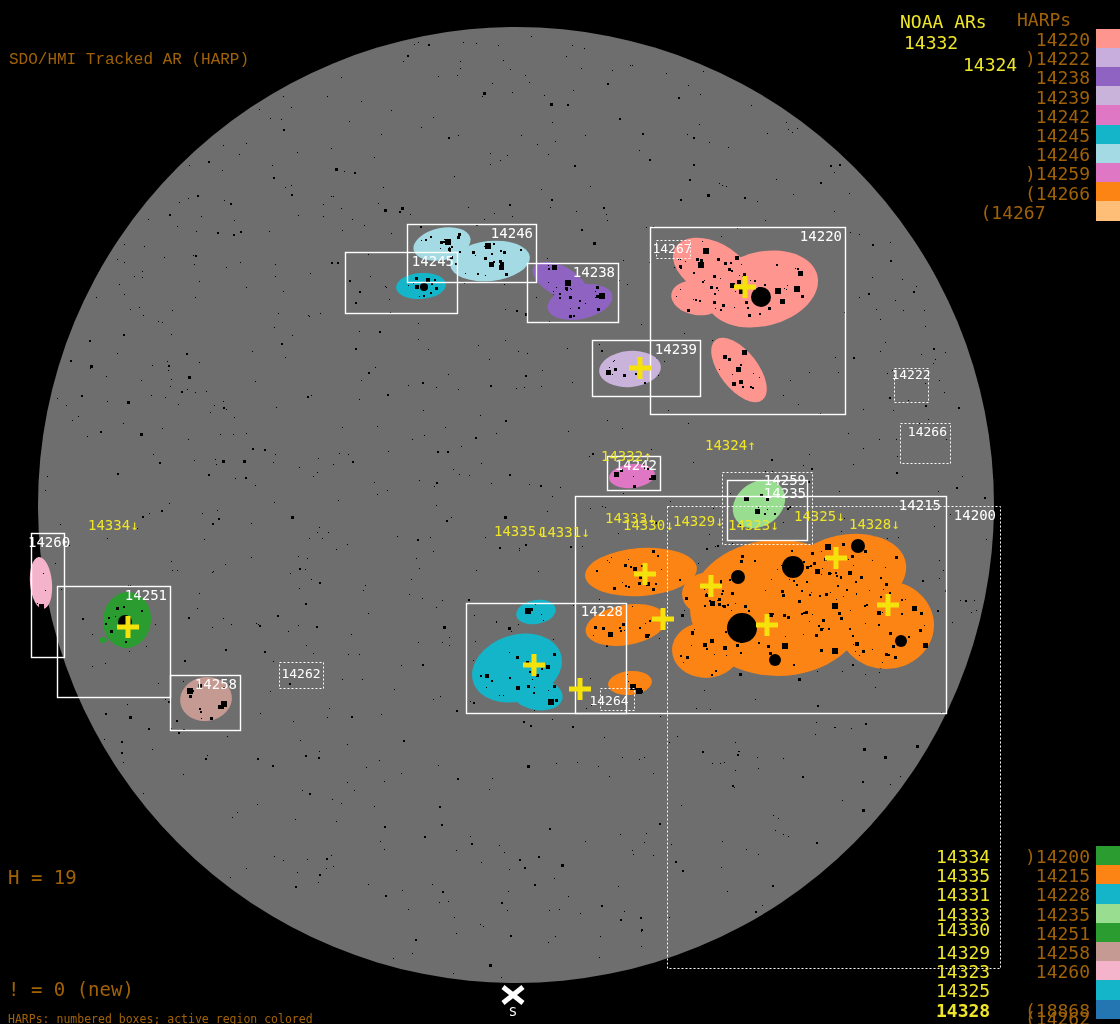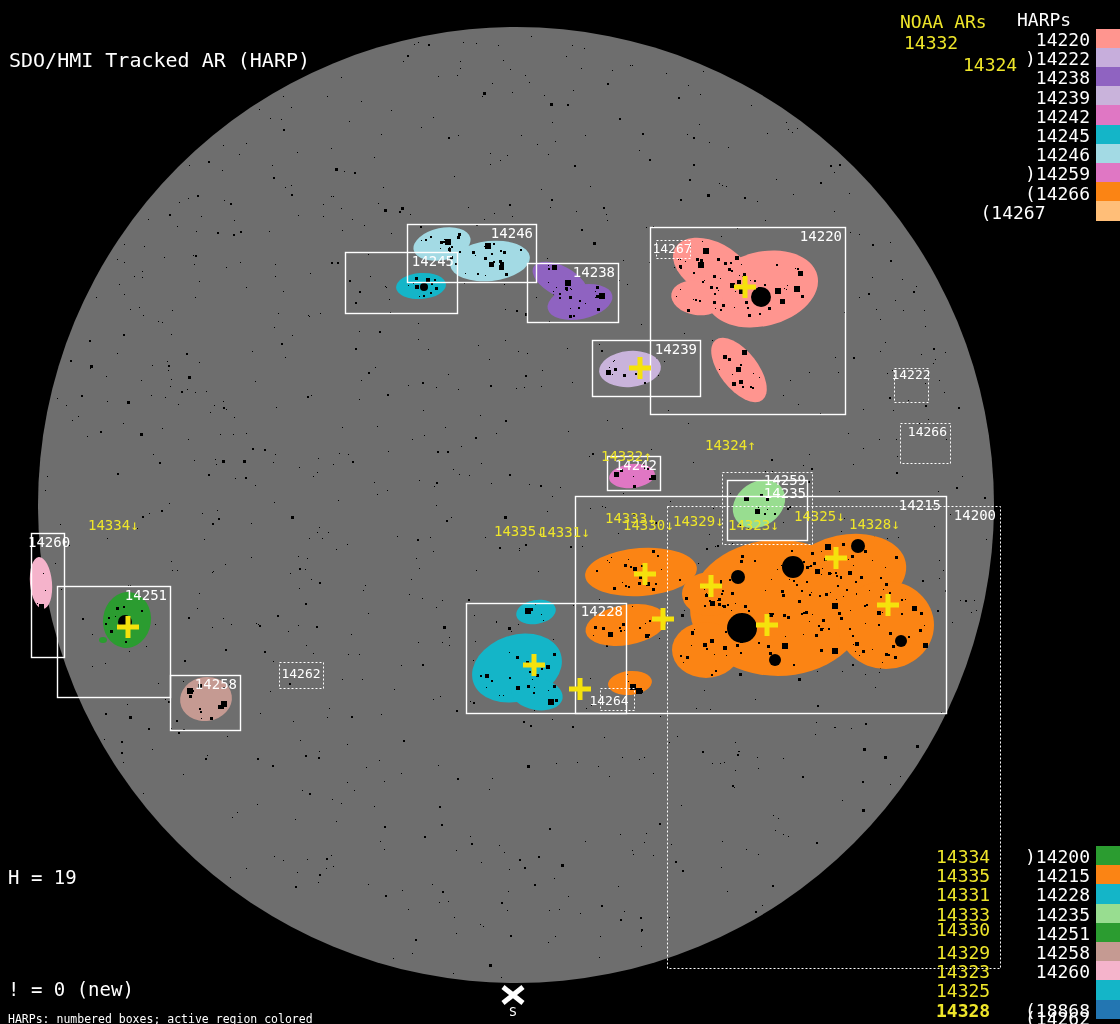--- a/index.html
+++ b/index.html
@@ -1,21 +1,21 @@
 <!DOCTYPE html>
 <html><head>
 <meta charset="utf-8">
 <style>
   html,body{margin:0;padding:0;background:#000;}
   #stage{position:relative;width:1120px;height:1024px;background:#000;overflow:hidden;
          font-family:"DejaVu Sans Mono",monospace;}
   .abs{position:absolute;}
-  .white{color:#ffffff;}
+  .white{color:#a16207;}
   .yellow{color:#EFE62A;}
-  .t20{font-size:20px;line-height:21px;white-space:pre;}
+  .t20{font-size:16px;line-height:21px;white-space:pre;font-family:Liberation Mono, monospace;}
   .t19{font-size:19px;line-height:19.2px;white-space:pre;}
   .t18{font-size:18px;line-height:19.2px;white-space:pre;}
   .t11{font-size:11.5px;line-height:13px;white-space:pre;}
   .right{text-align:right;}
   #scene{position:absolute;left:0;top:0;}
   .blab{font-family:"DejaVu Sans Mono",monospace;font-size:14px;fill:#FFFFFF;}
   .blabs{font-family:"DejaVu Sans Mono",monospace;font-size:13px;fill:#FFFFFF;}
   .ylab{font-family:"DejaVu Sans Mono",monospace;font-size:14px;fill:#EFE62A;}
   .slab{font-family:"DejaVu Sans Mono",monospace;font-size:13px;fill:#FFFFFF;}
 </style>

